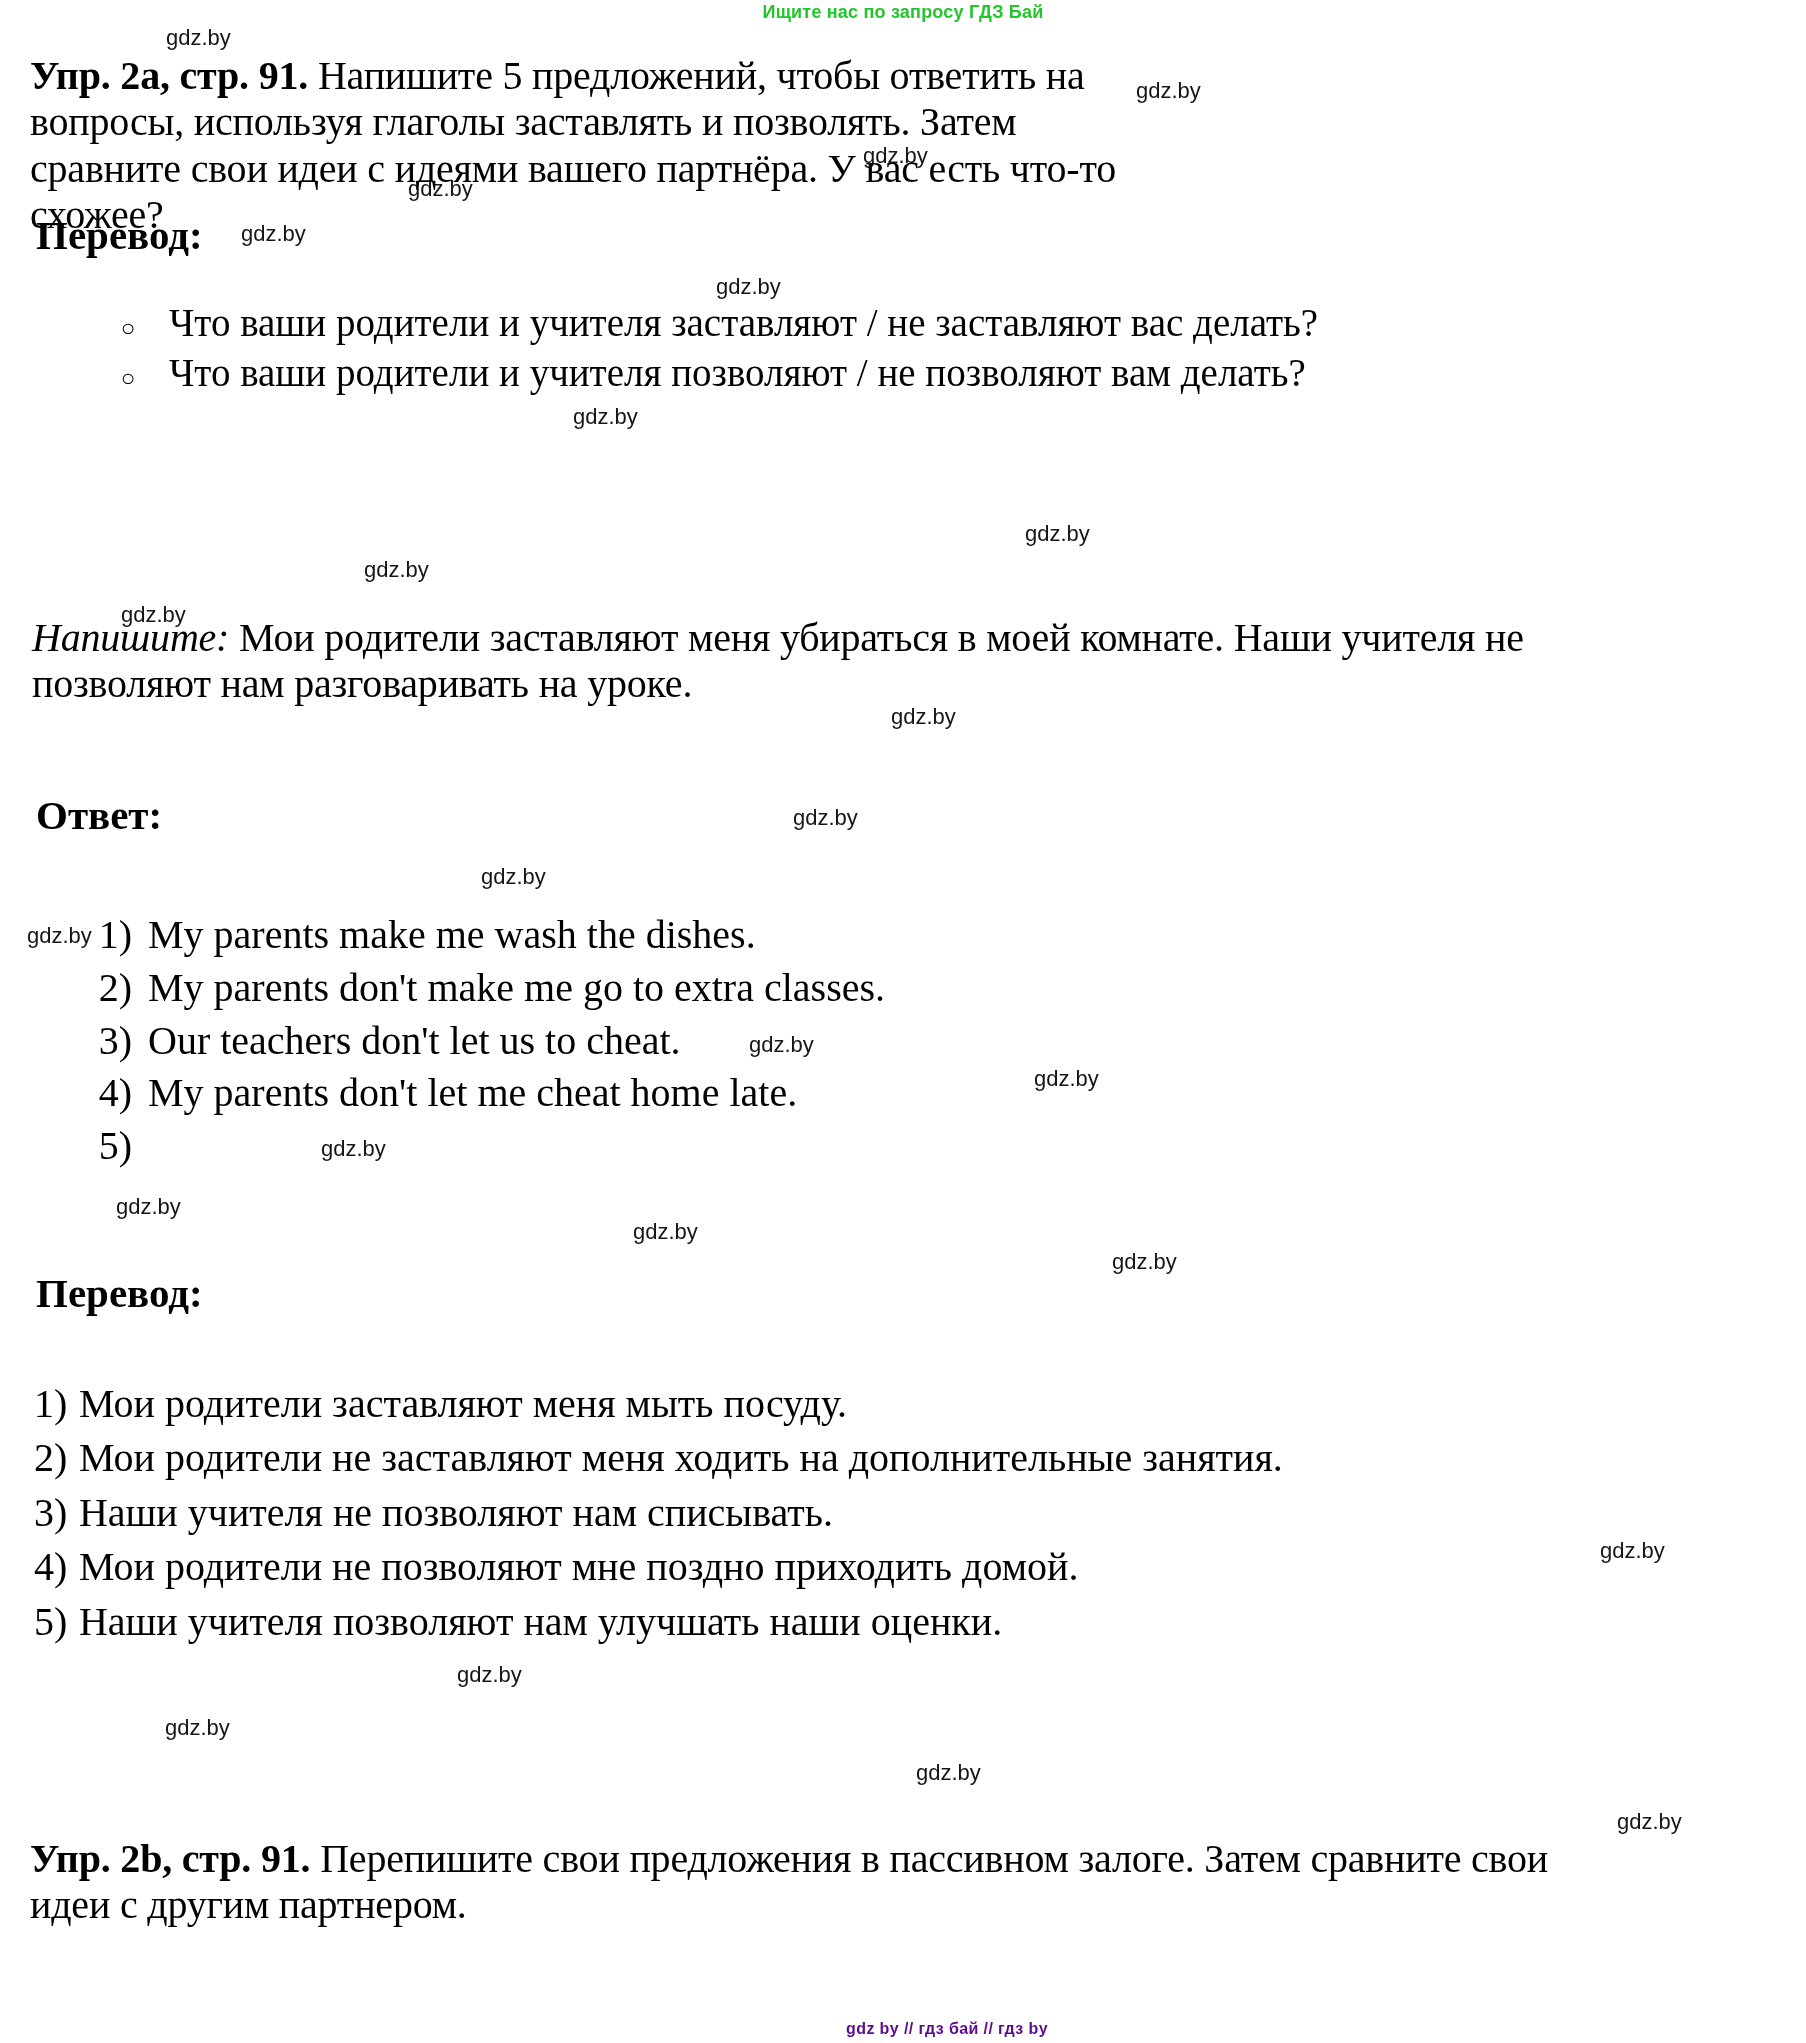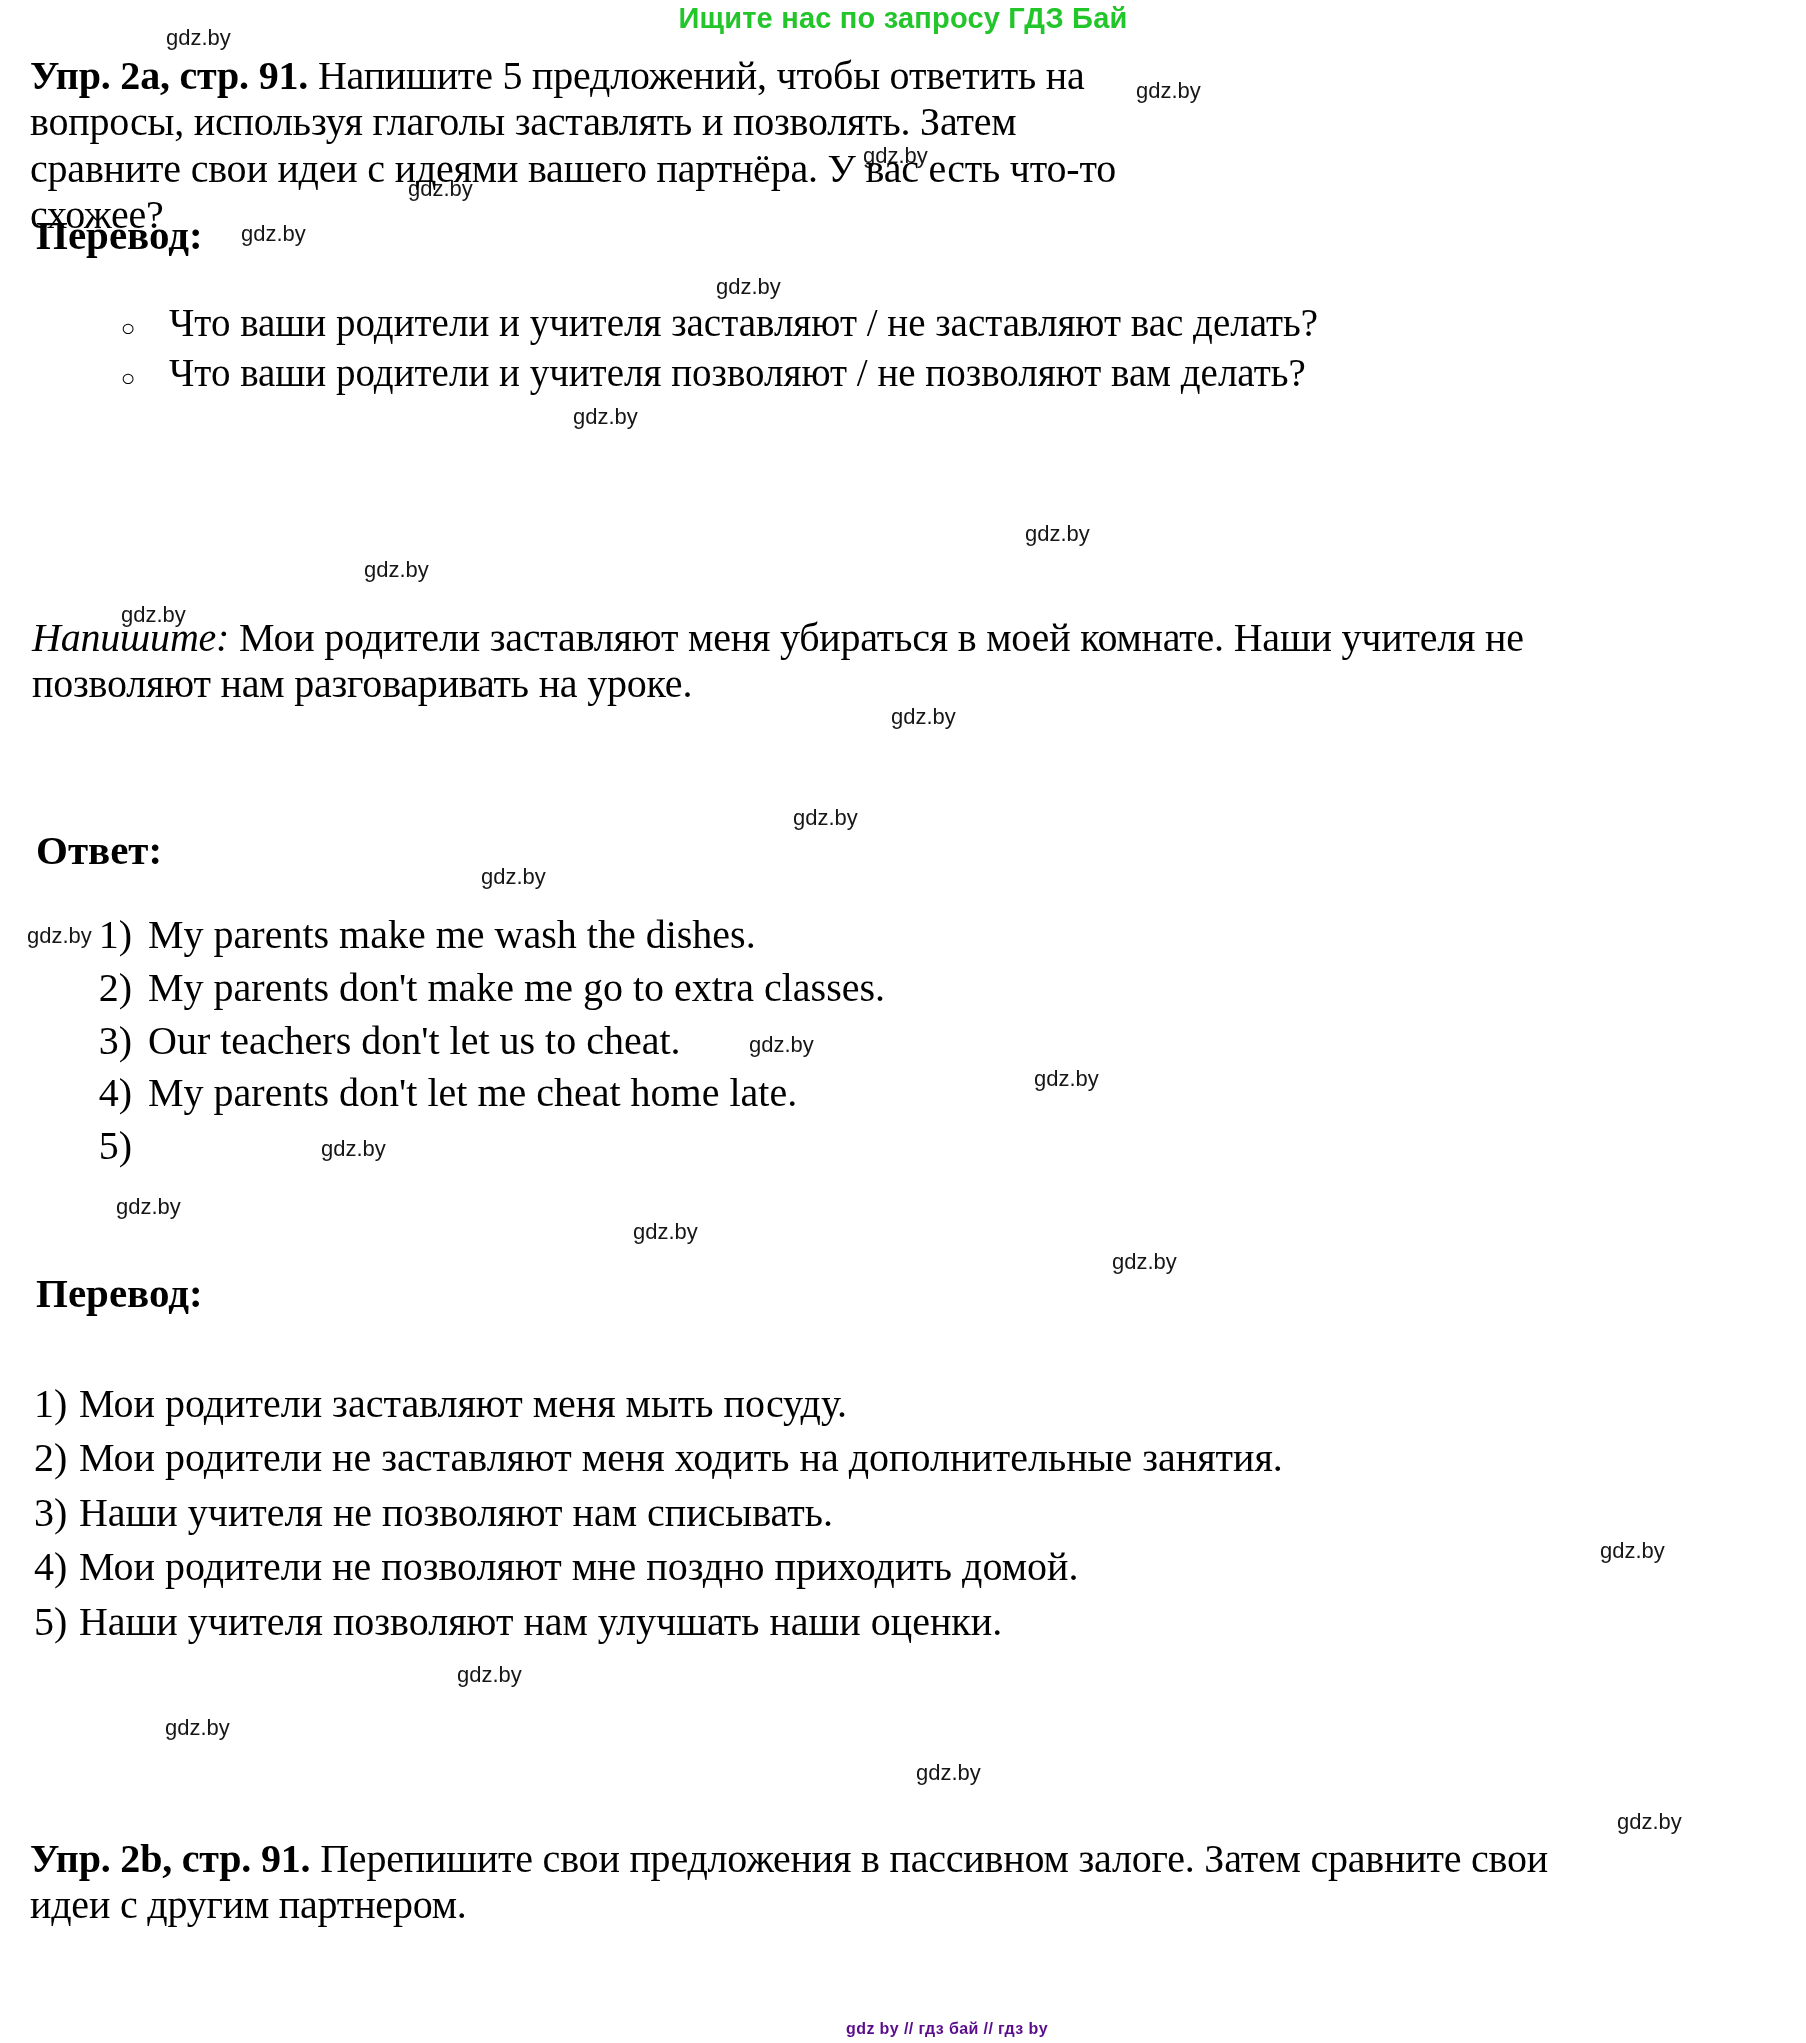--- a/index.html
+++ b/index.html
@@ -18,21 +18,21 @@
 
   
   .promo-banner {
     position: absolute;
     top: 1.8px;
     left: 0;
     width: 1806px;
     text-align: center;
     font-family: "Liberation Sans", "DejaVu Sans", sans-serif;
     font-weight: bold;
-    font-size: 29px;
+    font-size: 18px;
     color: #22c52a;
     letter-spacing: 0.2px;
   }
 
   
   .wm {
     position: absolute;
     font-family: "Liberation Sans", "DejaVu Sans", sans-serif;
     font-size: 22px;
     color: #161616;
@@ -173,21 +173,21 @@
     <span class="bullet-mark">○</span>
     <span class="bullet-text">Что ваши родители и учителя позволяют / не позволяют вам делать?</span>
   </div>
 </div>
 
 <div class="para" style="left:32px; top:615px; width:1675px;">
   <i>Напишите:</i>
   <span>Мои родители заставляют меня убираться в моей комнате. Наши учителя не позволяют нам разговаривать на уроке.</span>
 </div>
 
-<div class="section-head" style="left:36px; top:826px;">Ответ:</div>
+<div class="section-head" style="left:36px; top:791px;">Ответ:</div>
 
 <div class="num-list-en" style="top:909px;">
   <div class="num-row-en">
     <span class="num-mark-en">1)</span>
     <span>My parents make me wash the dishes.</span>
   </div>
   <div class="num-row-en">
     <span class="num-mark-en">2)</span>
     <span>My parents don't make me go to extra classes.</span>
   </div>

